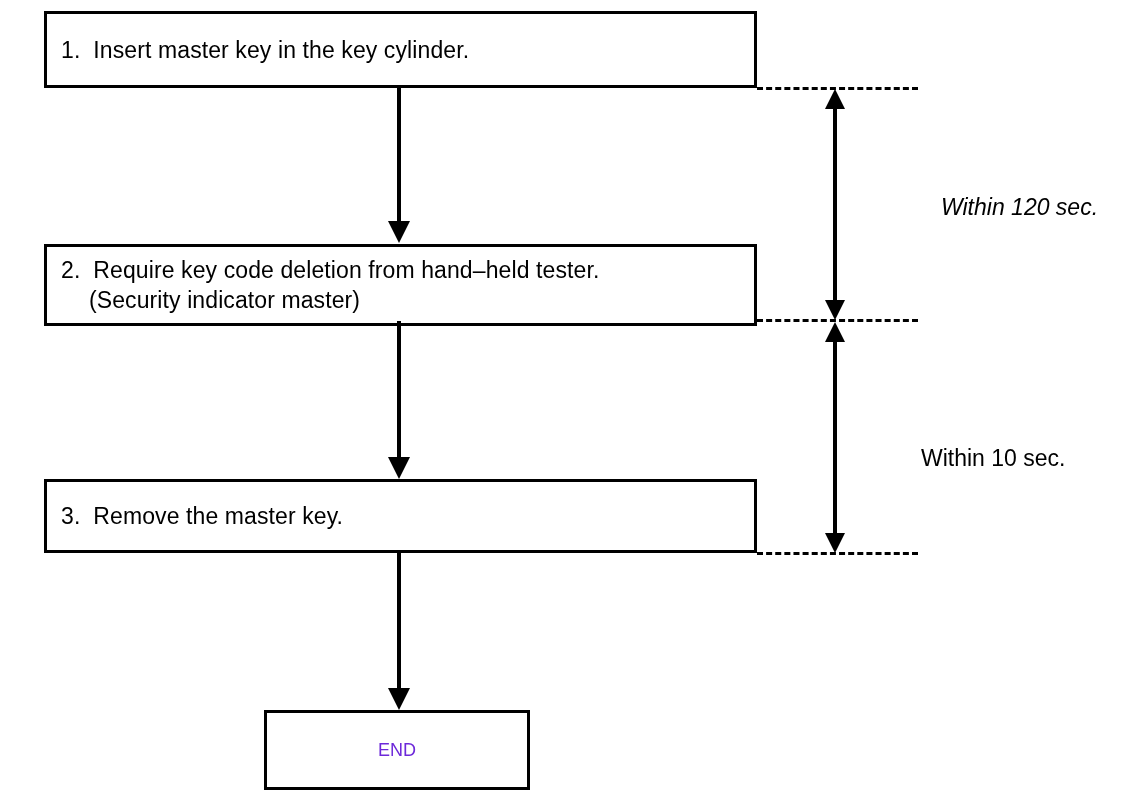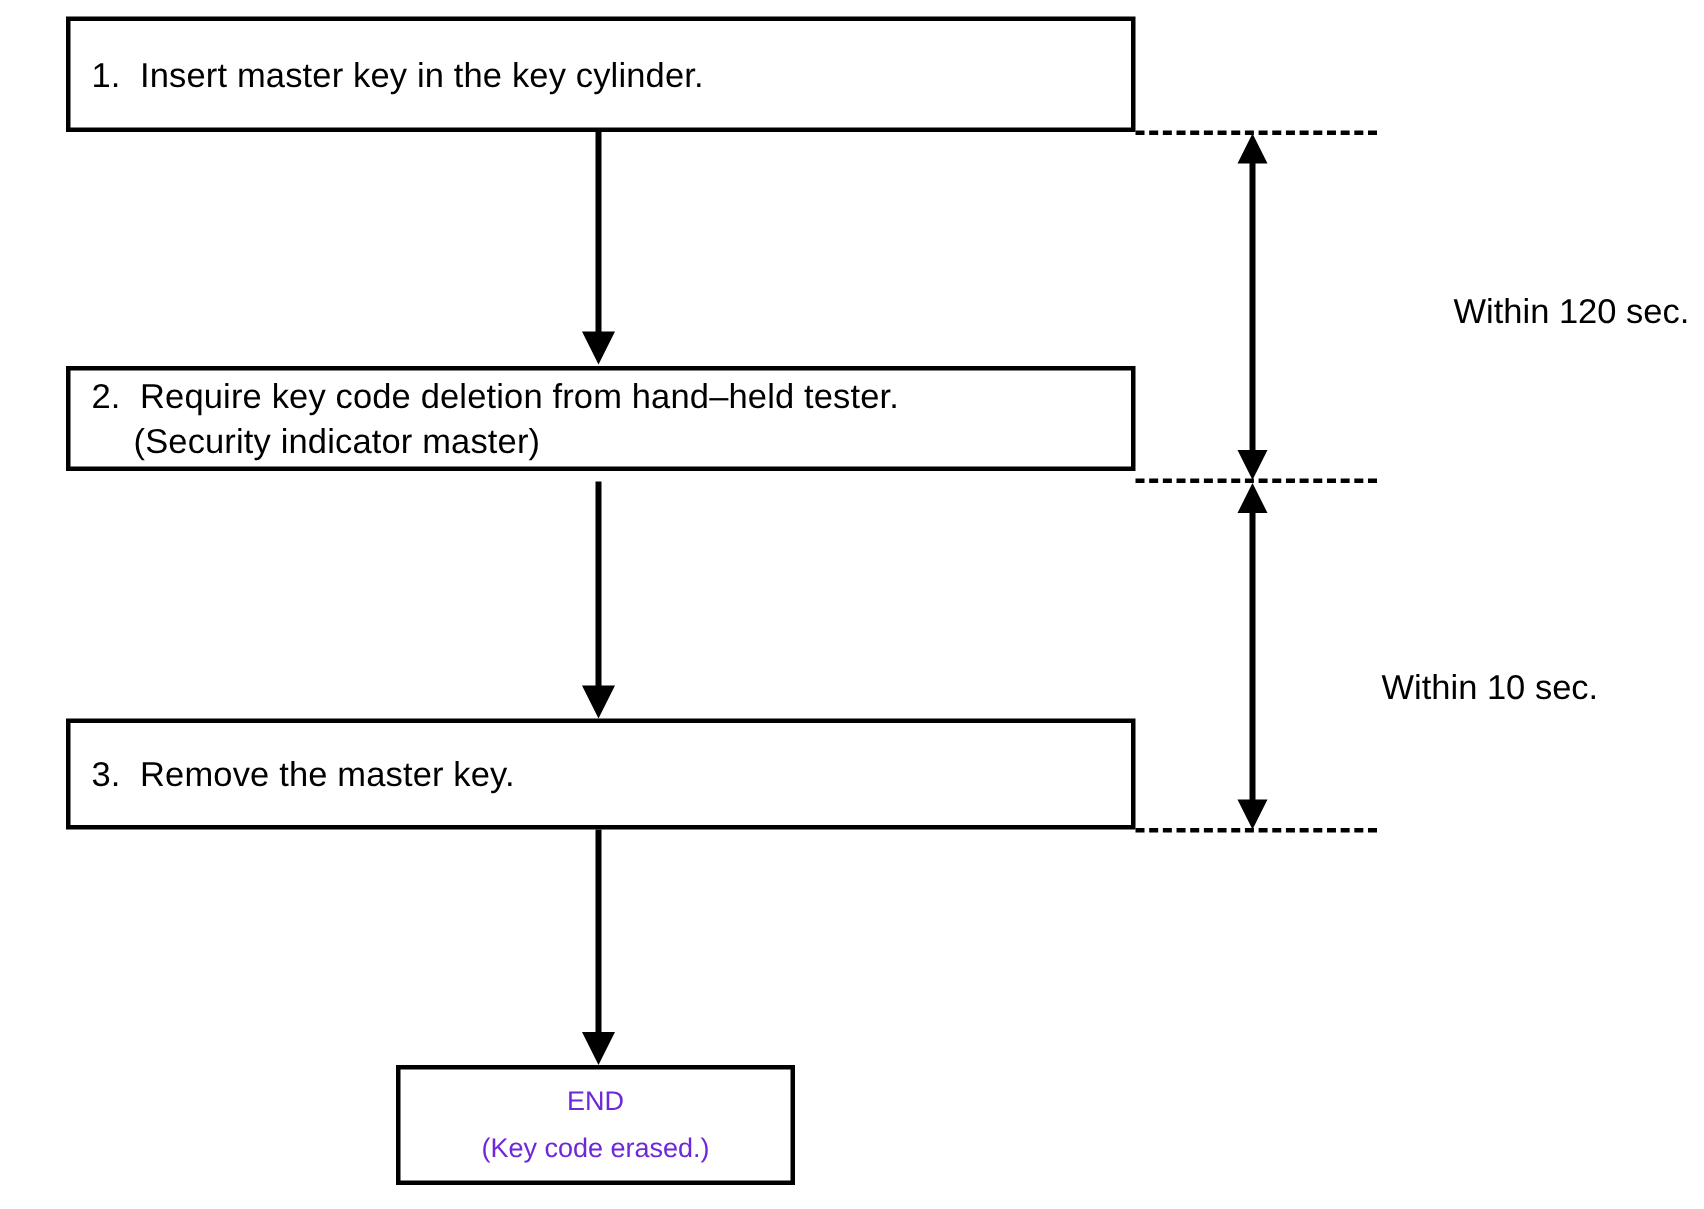--- a/index.html
+++ b/index.html
@@ -128,56 +128,55 @@
 
   <div class="step-box" style="left:44px; top:11px; width:713px; height:77px;">
     <span class="step-line first">1.  Insert master key in the key cylinder.</span>
   </div>
 
   <div class="flow-connector" style="left:397px; top:88px; height:155px;">
     <div class="flow-shaft" style="height:136px;"></div>
     <div class="flow-head" style="top:133px;"></div>
   </div>
 
-  <div class="step-box" style="left:44px; top:244px; width:713px; height:70px;">
+  <div class="step-box" style="left:44px; top:244px; width:713px; height:82px;">
     <span class="step-line first">2.  Require key code deletion from hand–held tester.</span>
     <span class="step-line second">(Security indicator master)</span>
   </div>
 
   <div class="flow-connector" style="left:397px; top:321px; height:158px;">
     <div class="flow-shaft" style="height:139px;"></div>
     <div class="flow-head" style="top:136px;"></div>
   </div>
 
   <div class="step-box" style="left:44px; top:479px; width:713px; height:74px;justify-content:center;">
     <span class="step-line first">3.  Remove the master key.</span>
   </div>
 
   <div class="flow-connector" style="left:397px; top:553px; height:157px;">
     <div class="flow-shaft" style="height:138px;"></div>
     <div class="flow-head" style="top:135px;"></div>
   </div>
 
   <div class="end-box" style="left:264px; top:710px; width:266px; height:80px;">
     <span class="end-line">END</span>
-    <span class="end-line">(Key code erased.)</span>
   </div>
 
   <div class="dim-dashed" style="left:757px; top:87px; width:161px;"></div>
   <div class="dim-dashed" style="left:757px; top:319px; width:161px;"></div>
   <div class="dim-dashed" style="left:757px; top:552px; width:161px;"></div>
 
   <div>
     <div class="dim-head-up" style="left:825px; top:89px;"></div>
     <div class="dim-shaft" style="left:833px; top:98px; height:205px;"></div>
     <div class="dim-head-down" style="left:825px; top:300px;"></div>
   </div>
 
   <div>
     <div class="dim-head-up" style="left:825px; top:322px;"></div>
     <div class="dim-shaft" style="left:833px; top:331px; height:203px;"></div>
     <div class="dim-head-down" style="left:825px; top:533px;"></div>
   </div>
 
-  <div class="dim-label" style="left:969px; top:194px;">Within 120 sec.</div>
+  <div class="dim-label" style="left:941px; top:194px;font-style:italic;">Within 120 sec.</div>
   <div class="dim-label" style="left:921px; top:445px;">Within 10 sec.</div>
 
 </div>
 
 </body></html>

